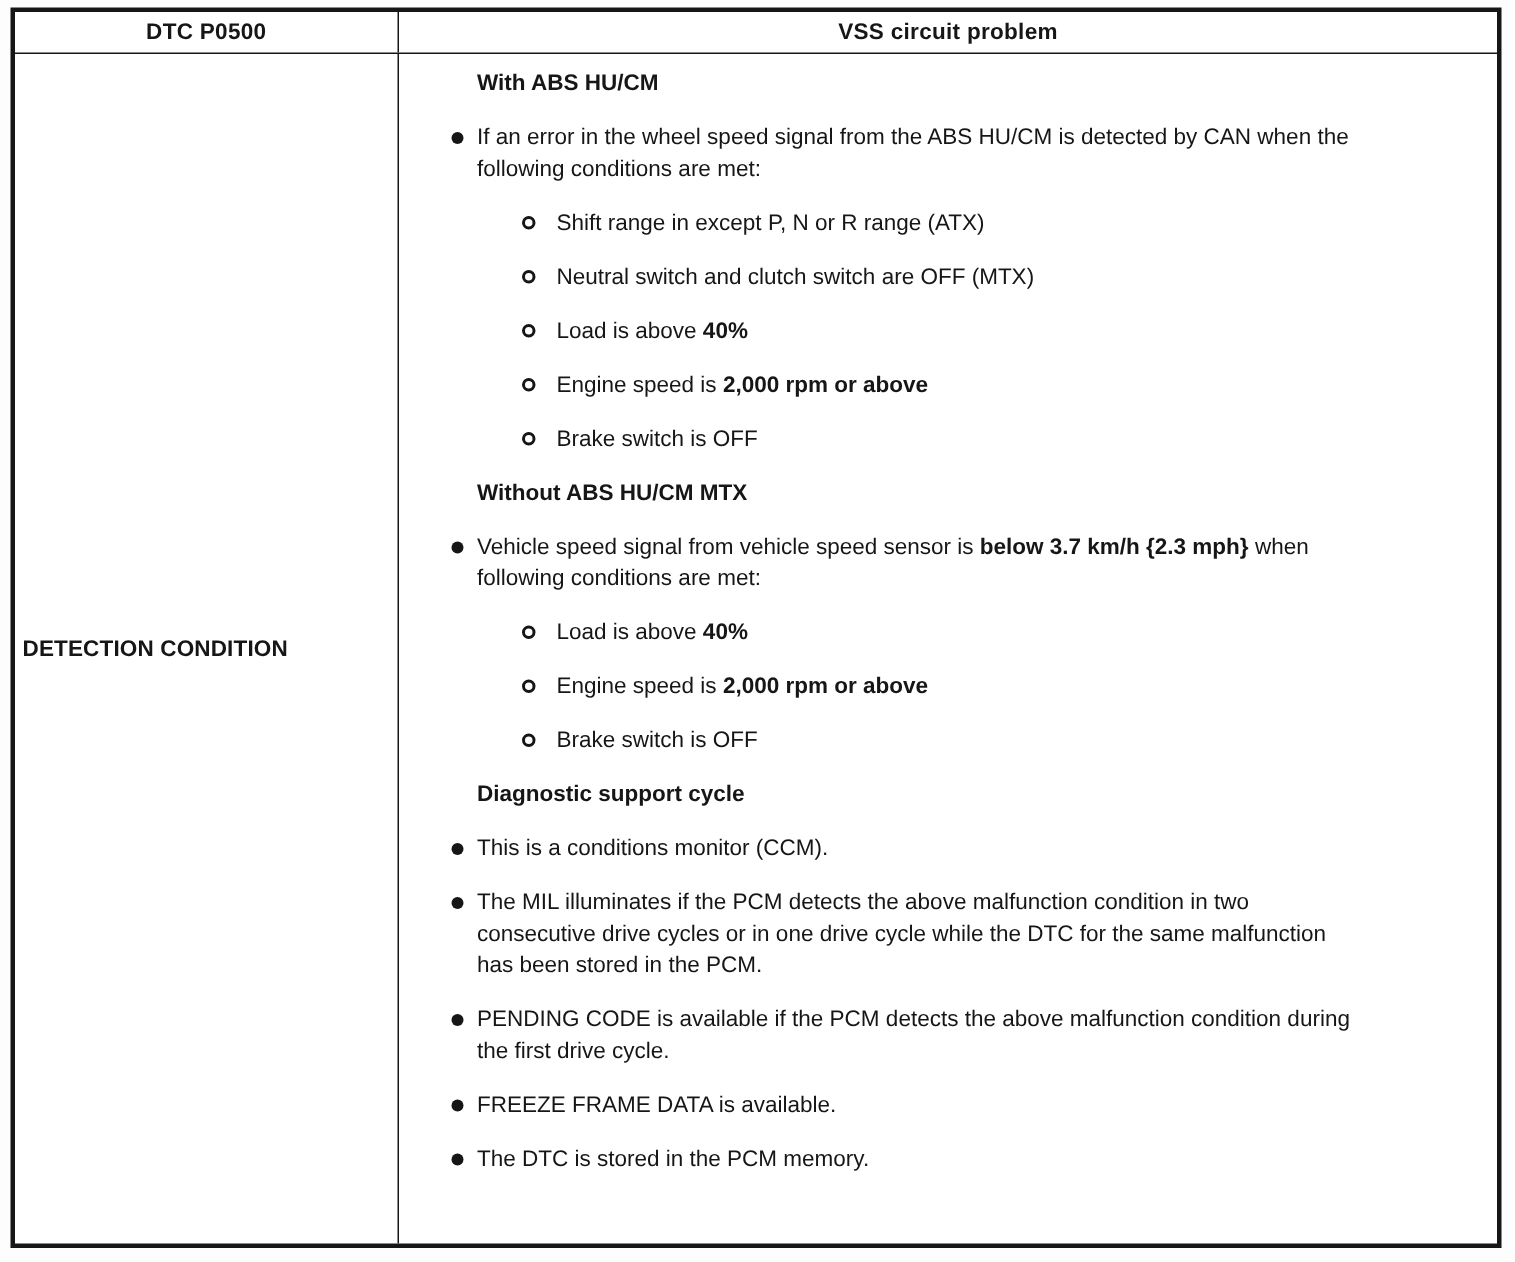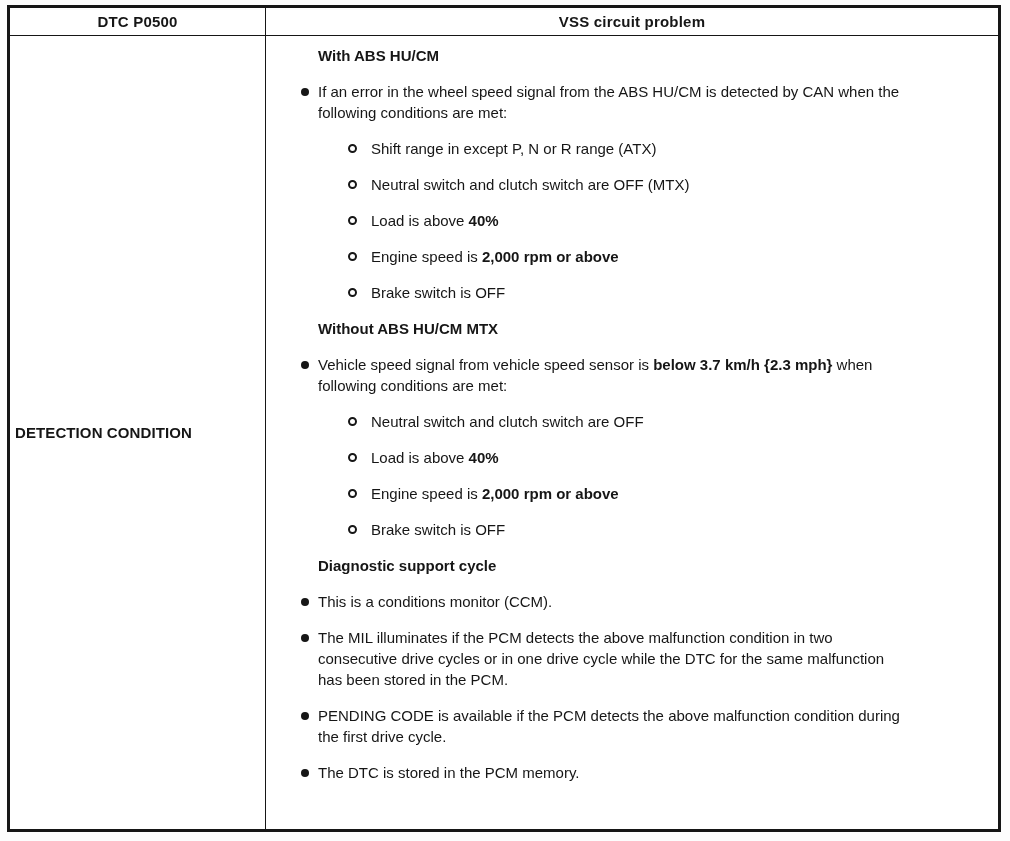--- a/index.html
+++ b/index.html
@@ -122,26 +122,26 @@
       <div class="content-cell col-right">
           <div class="block heading"><span class="seg-bold">With ABS HU/CM</span></div>
           <div class="block bullet"><span class="marker"></span><span>If an error in the wheel speed signal from the ABS HU/CM is detected by CAN when the</span><br><span>following conditions are met:</span></div>
           <div class="block sub"><span class="ring"></span><span>Shift range in except P, N or R range (ATX)</span></div>
           <div class="block sub"><span class="ring"></span><span>Neutral switch and clutch switch are OFF (MTX)</span></div>
           <div class="block sub"><span class="ring"></span><span>Load is above </span><span class="seg-bold">40%</span></div>
           <div class="block sub"><span class="ring"></span><span>Engine speed is </span><span class="seg-bold">2,000 rpm or above</span></div>
           <div class="block sub"><span class="ring"></span><span>Brake switch is OFF</span></div>
           <div class="block heading"><span class="seg-bold">Without ABS HU/CM MTX</span></div>
           <div class="block bullet"><span class="marker"></span><span>Vehicle speed signal from vehicle speed sensor is </span><span class="seg-bold">below 3.7 km/h {2.3 mph}</span><span> when</span><br><span>following conditions are met:</span></div>
-          <div class="block sub"><span class="ring"></span><span>Neutral switch and clutch switch are OFF</span></div>
           <div class="block sub"><span class="ring"></span><span>Load is above </span><span class="seg-bold">40%</span></div>
           <div class="block sub"><span class="ring"></span><span>Engine speed is </span><span class="seg-bold">2,000 rpm or above</span></div>
           <div class="block sub"><span class="ring"></span><span>Brake switch is OFF</span></div>
           <div class="block heading"><span class="seg-bold">Diagnostic support cycle</span></div>
           <div class="block bullet"><span class="marker"></span><span>This is a conditions monitor (CCM).</span></div>
           <div class="block bullet"><span class="marker"></span><span>The MIL illuminates if the PCM detects the above malfunction condition in two</span><br><span>consecutive drive cycles or in one drive cycle while the DTC for the same malfunction</span><br><span>has been stored in the PCM.</span></div>
           <div class="block bullet"><span class="marker"></span><span>PENDING CODE is available if the PCM detects the above malfunction condition during</span><br><span>the first drive cycle.</span></div>
+          <div class="block bullet"><span class="marker"></span><span>FREEZE FRAME DATA is available.</span></div>
           <div class="block bullet"><span class="marker"></span><span>The DTC is stored in the PCM memory.</span></div>
         </div>
     </div>
 
   </div>
 </div>
 
 </body></html>

